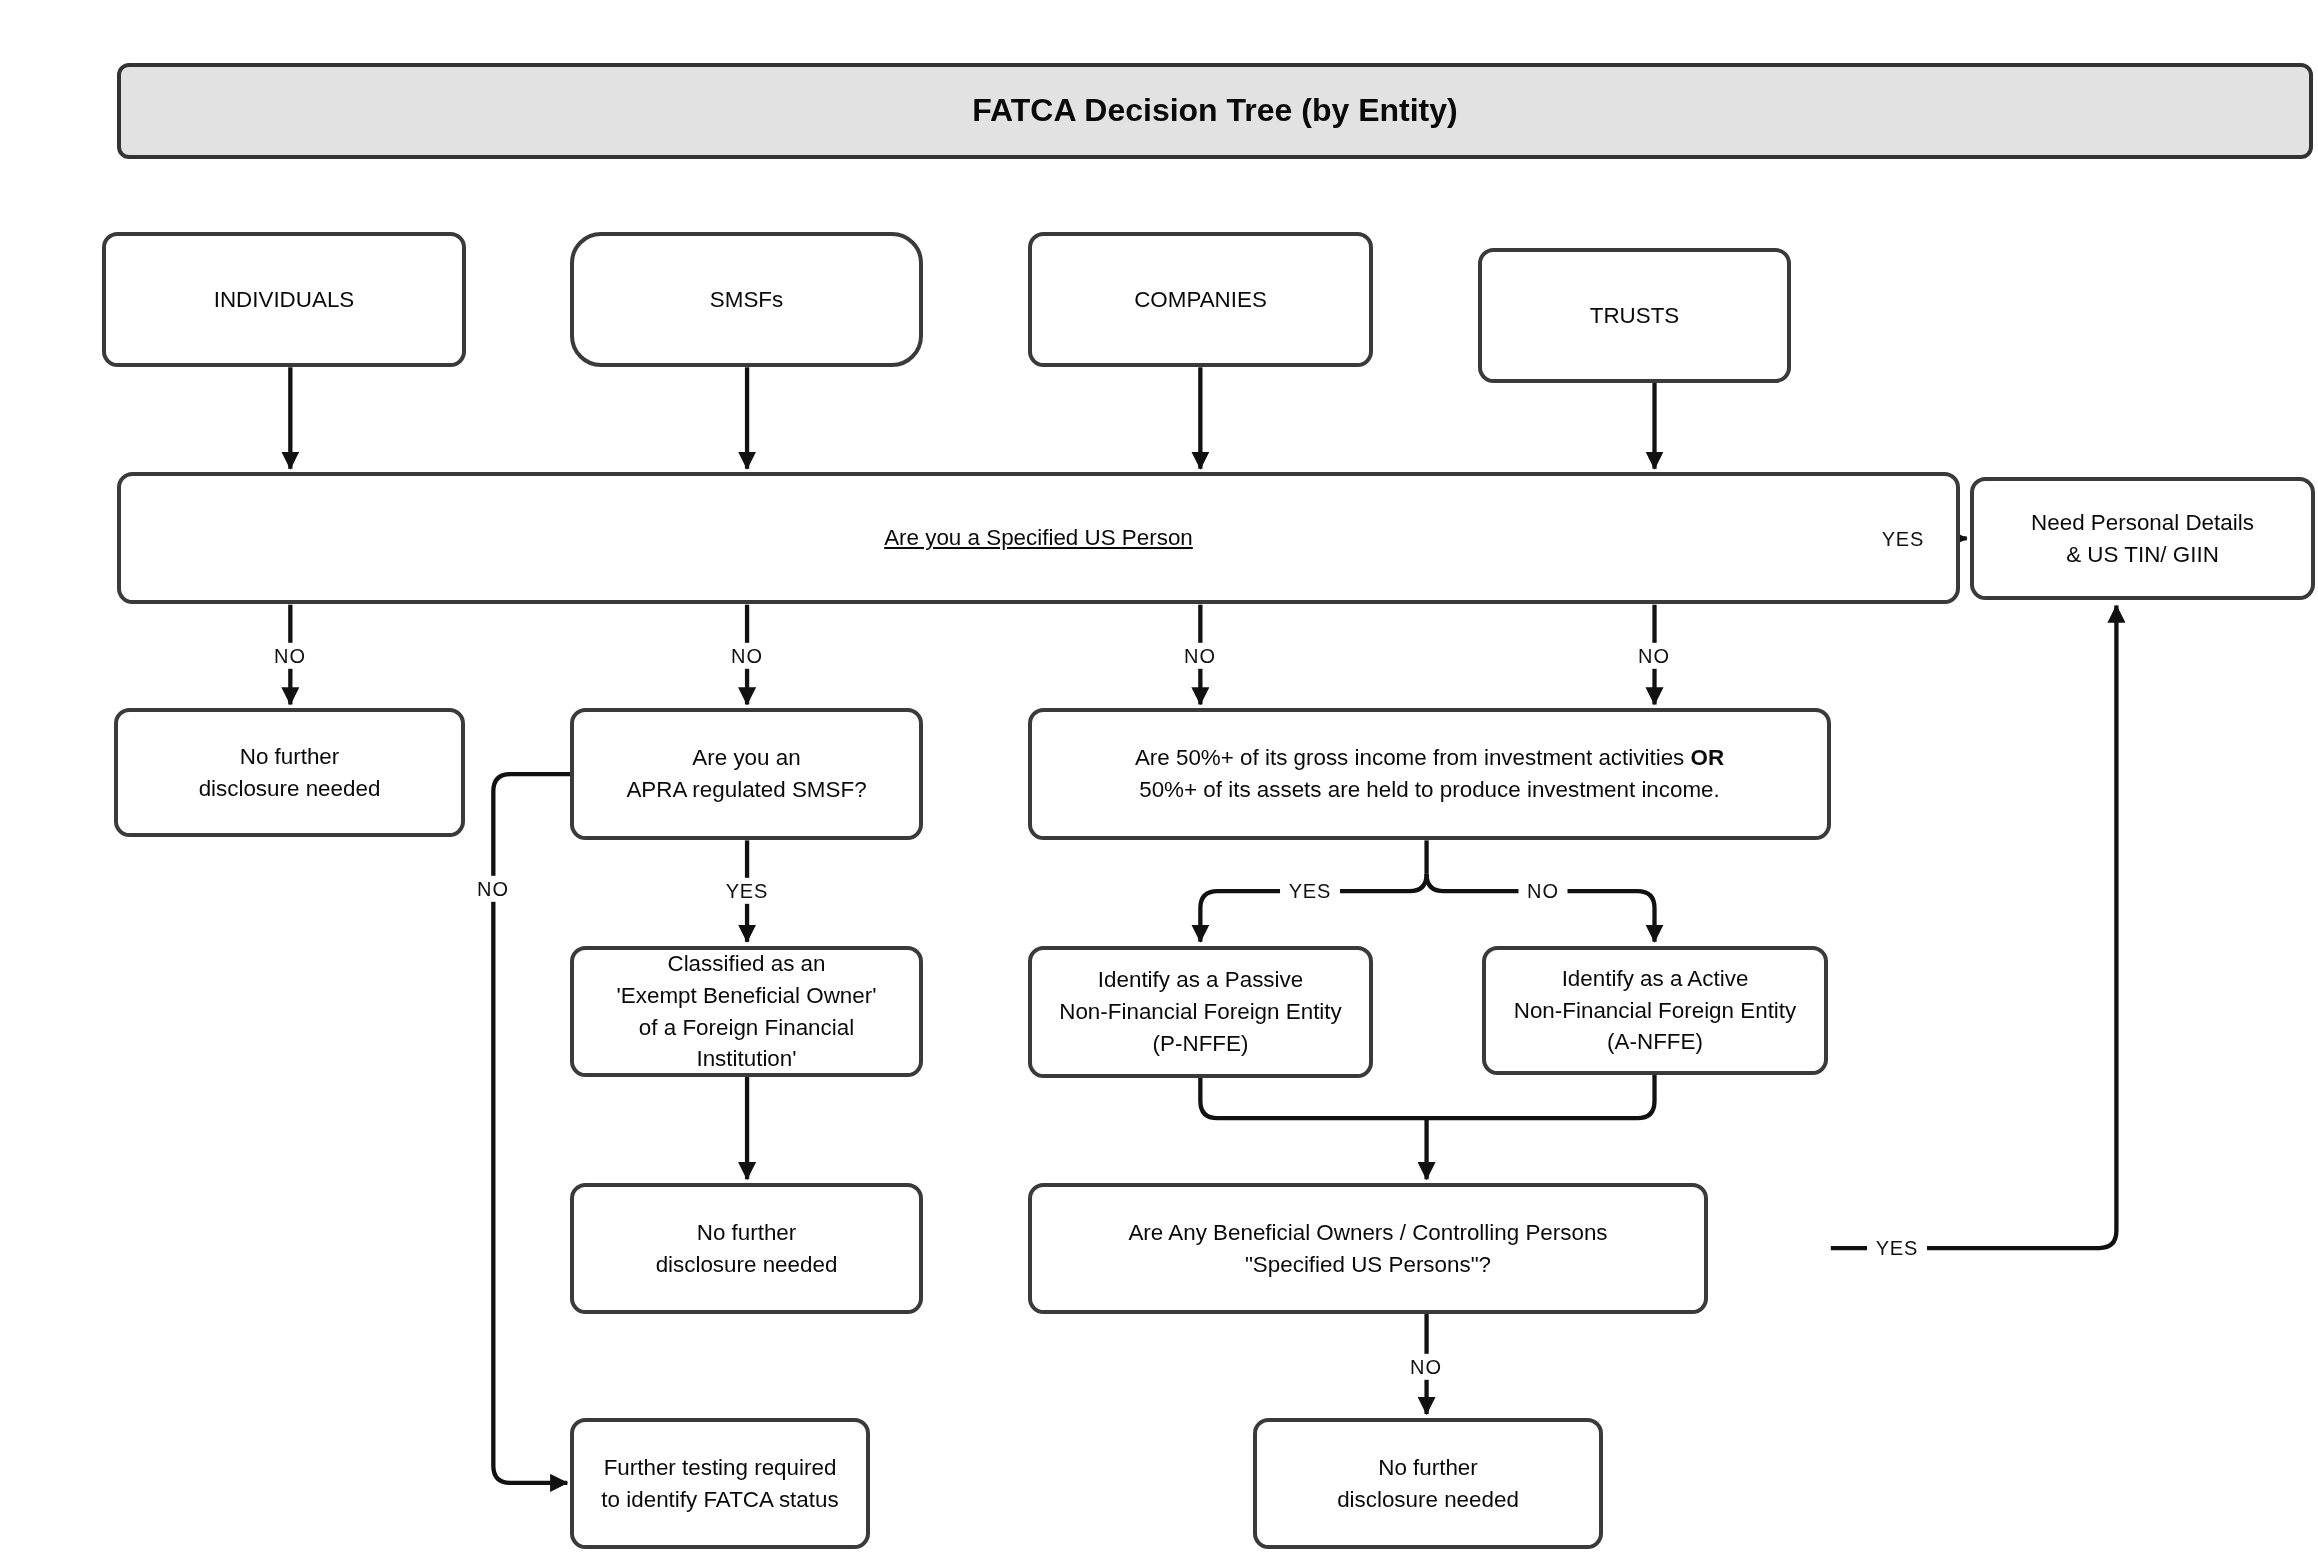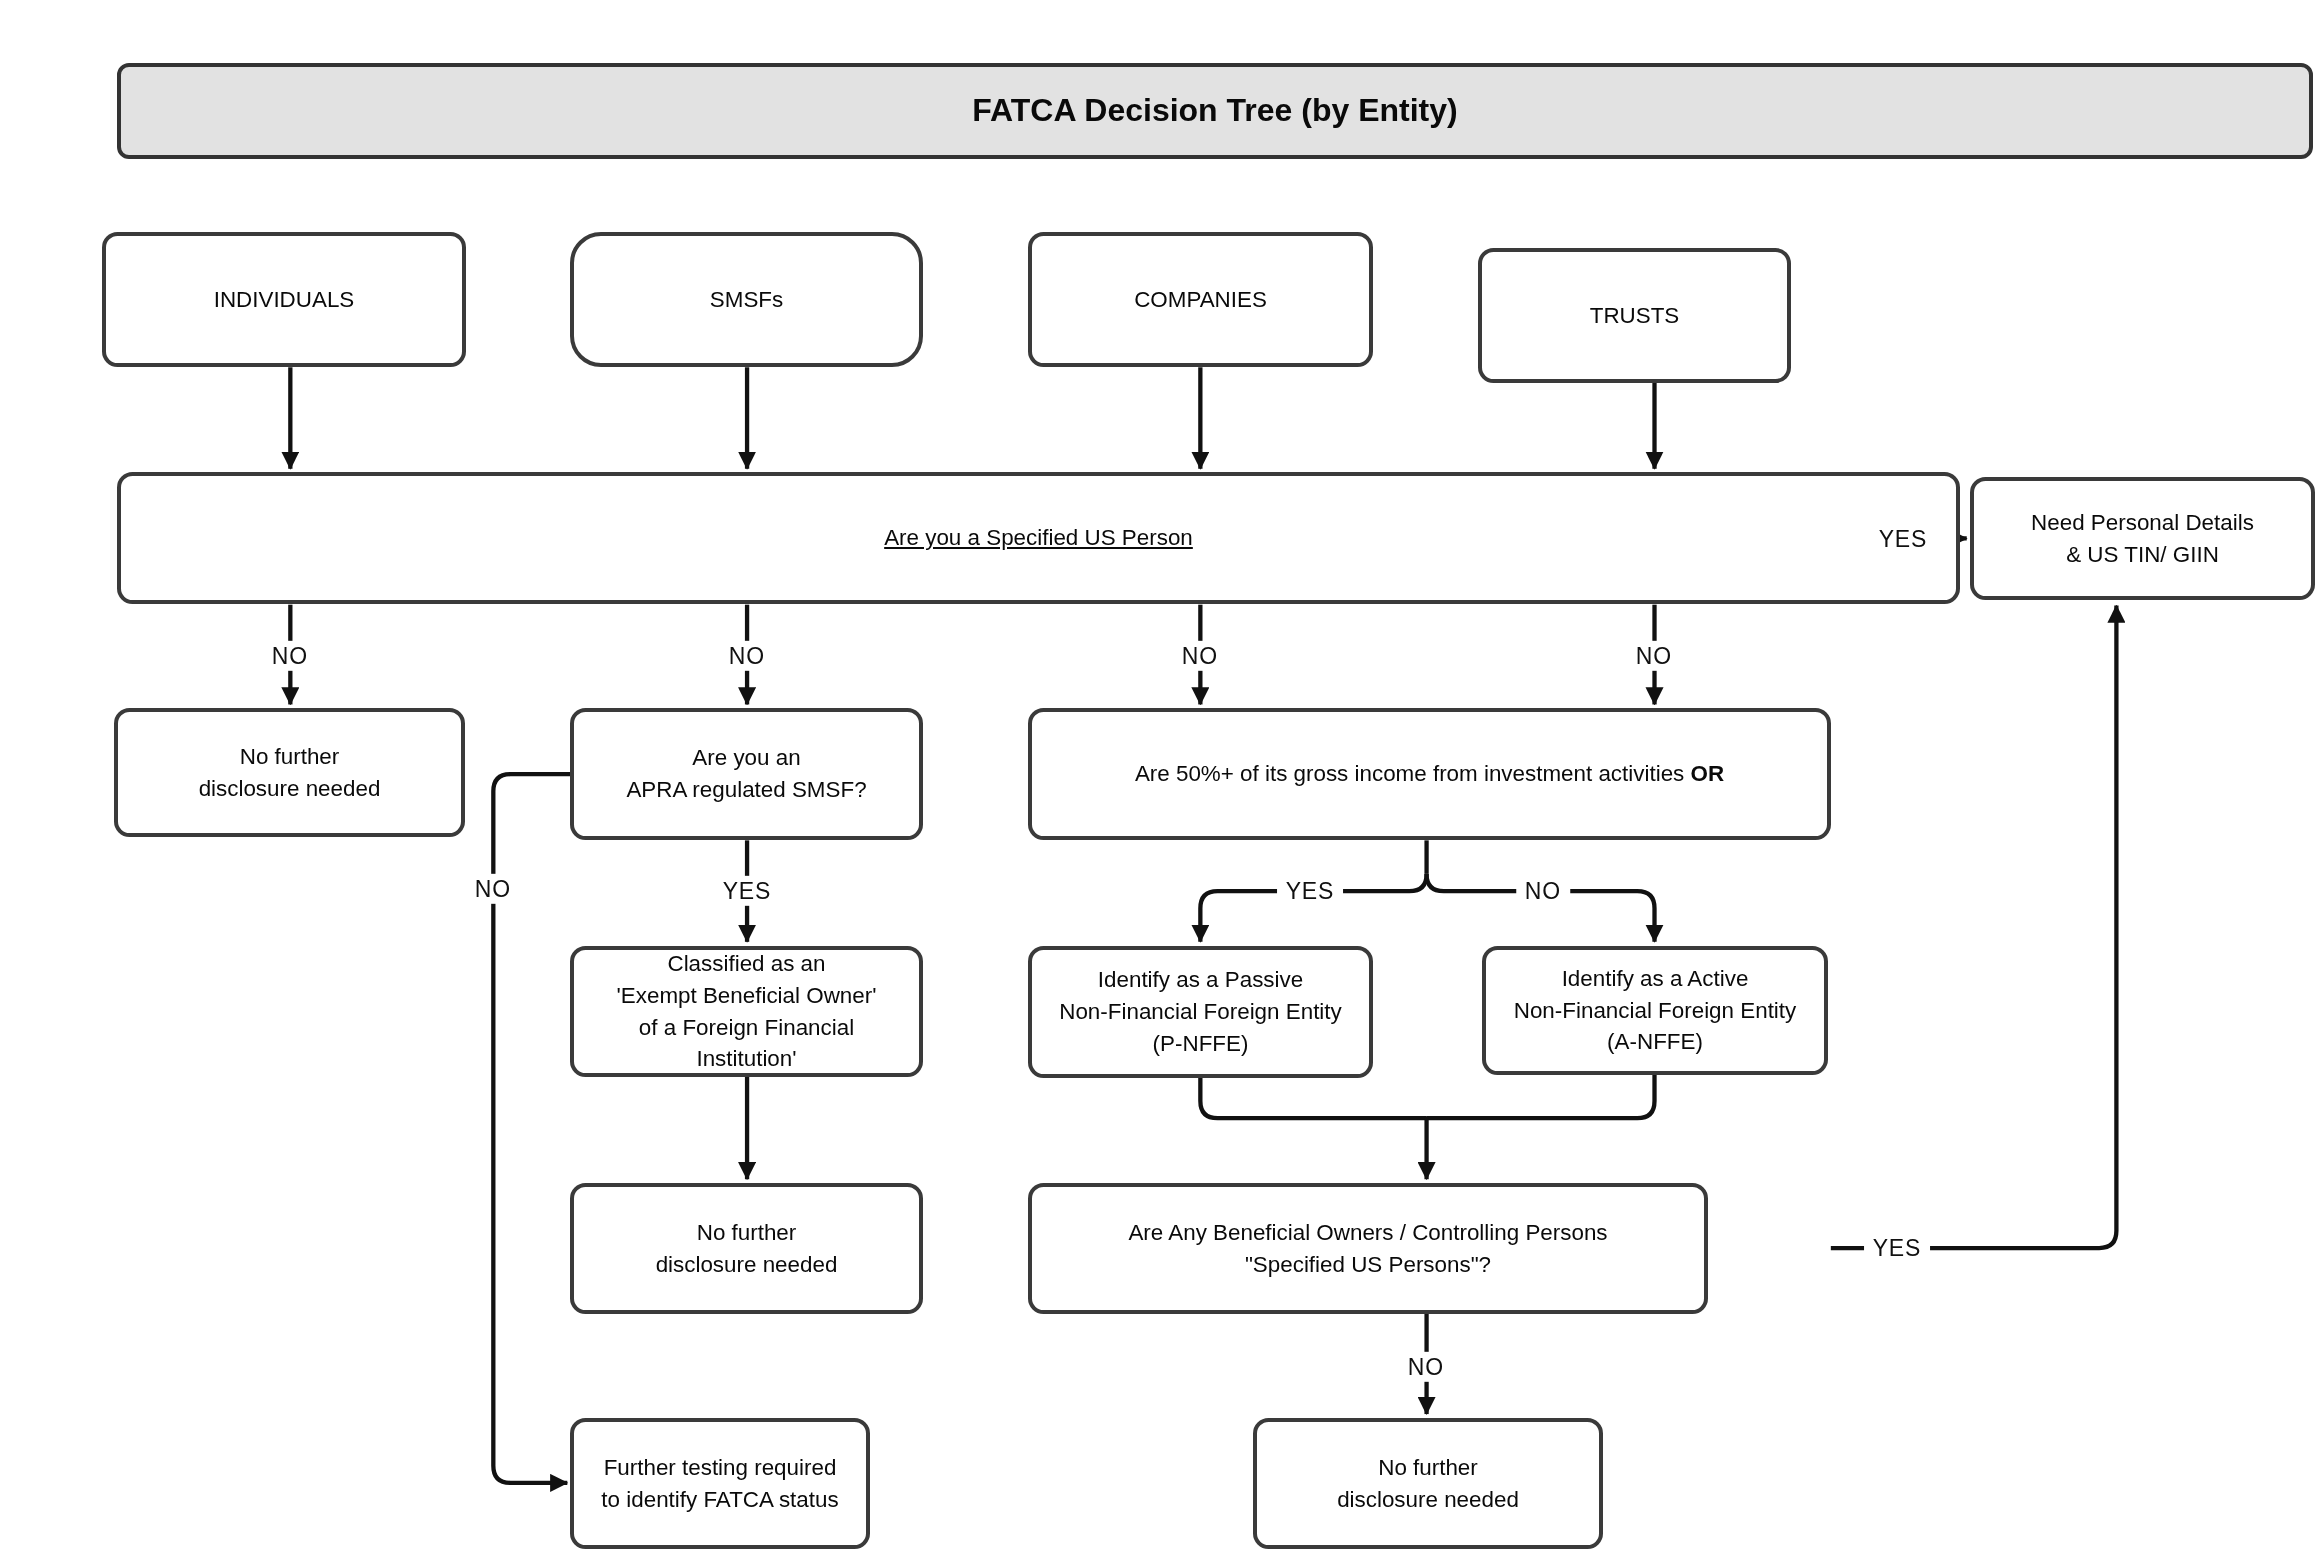--- a/index.html
+++ b/index.html
@@ -40,21 +40,21 @@
     font-weight: bold;
     font-size: 32px;
     border-radius: 12px;
     align-items: center;
   }
   .edge-label {
     position: absolute;
     transform: translate(-50%, -50%);
     background: #ffffff;
     padding: 1.7px 8.6px;
-    font-size: 23px;
+    font-size: 20px;
     letter-spacing: 0.9px;
     color: #111111;
     z-index: 3;
     white-space: nowrap;
   }
   path.wire {
     fill: none;
     stroke: #111111;
     stroke-width: 5;
     stroke-linecap: butt;
@@ -118,20 +118,21 @@
 
   <div class="node" style="left:114px; top:708px; width:351px; height:129px;">No further
 disclosure needed</div>
 
   <div class="node" style="left:570px; top:708px; width:353px; height:132px;">Are you an
 APRA regulated SMSF?</div>
 
   <div class="node" style="left:1028px; top:708px; width:803px; height:132px;">
     <div style="white-space:normal;">
       <div><span>Are 50%+ of its gross income from investment activities</span> <b>OR</b></div>
+      <div>50%+ of its assets are held to produce investment income.</div>
     </div>
   </div>
 
   <div class="node" style="left:570px; top:946px; width:353px; height:131px;">Classified as an
 'Exempt Beneficial Owner'
 of a Foreign Financial Institution'</div>
 
   <div class="node" style="left:1028px; top:946px; width:345px; height:132px;">Identify as a Passive
 Non-Financial Foreign Entity
 (P-NFFE)</div>

